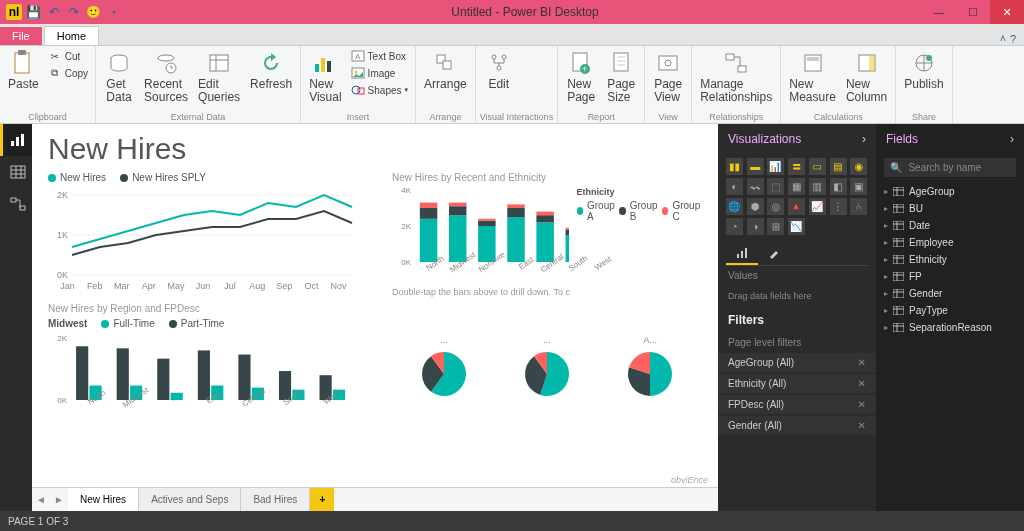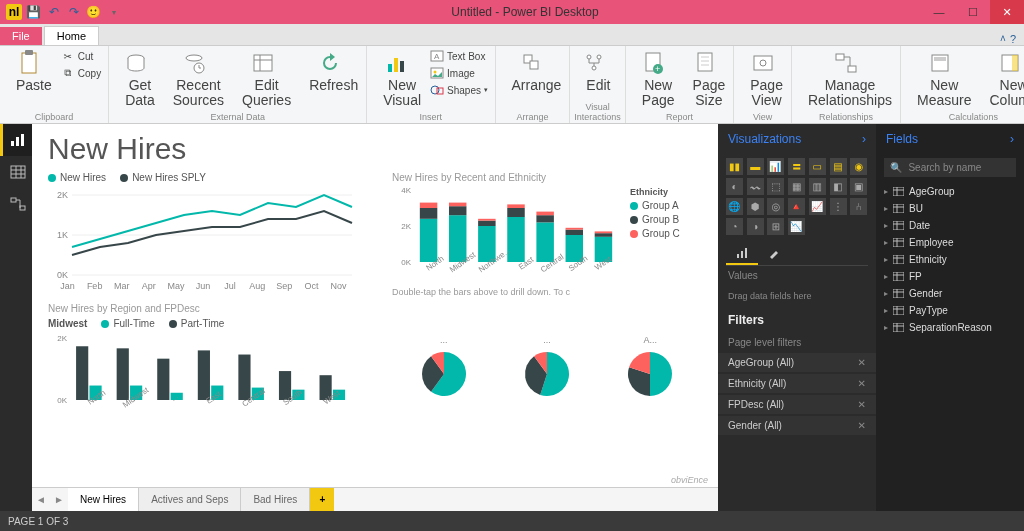--- a/index.html
+++ b/index.html
@@ -21,21 +21,21 @@
 .menutabs .tab { padding:3px 12px; font-size:11px; border:1px solid #ccc; border-bottom:none; background:#fff; margin-left:2px; }
 .menutabs .help { margin-left:auto; padding:0 8px; color:#2a6099; display:flex; gap:4px; }
 
 
 .ribbon { height:78px; background:#f5f6f7; border-bottom:1px solid #ccc; display:flex; font-size:10px; color:#444; }
 .rgroup { border-right:1px solid #ddd; display:flex; flex-direction:column; padding:2px 4px 0; }
 .rgroup .items { flex:1; display:flex; align-items:flex-start; gap:2px; }
 .rgroup .gname { text-align:center; color:#888; font-size:9px; padding:1px 0; }
 .rbtn { display:flex; flex-direction:column; align-items:center; justify-content:flex-start; padding:2px 4px; min-width:38px; cursor:default; }
 .rbtn .ico { width:26px; height:26px; display:flex; align-items:center; justify-content:center; margin-bottom:2px; }
-.rbtn .lbl { text-align:center; line-height:1.1; font-size:14px;margin-left:8px; }
+.rbtn .lbl { text-align:left; line-height:1.1; font-size:12px; }
 .rsmall { display:flex; flex-direction:column; gap:1px; }
 .rsmall div { display:flex; align-items:center; gap:3px; padding:1px 3px; font-size:10px; }
 .rsmall .sico { width:14px; height:14px; display:inline-flex; align-items:center; justify-content:center; }
 
 svg { display:block; }
 
 
 .main { display:flex; height:387px; }
 
 
@@ -67,21 +67,21 @@
 
 .pagetabs { height:24px; border-top:1px solid #ccc; display:flex; align-items:stretch; background:#f5f5f5; font-size:10px; }
 .pagetabs .navarrow { width:18px; display:flex; align-items:center; justify-content:center; color:#888; }
 .pagetabs .ptab { padding:4px 12px; border-right:1px solid #ccc; background:#fff; display:flex; align-items:center; }
 .pagetabs .ptab.inactive { background:#eee; color:#666; }
 .pagetabs .add { width:24px; background:#f2c811; display:flex; align-items:center; justify-content:center; font-weight:bold; }
 
 
 .vizpane { width:158px; background:#2b2b2b; color:#ccc; display:flex; flex-direction:column; font-size:10px; }
 .fieldpane { width:148px; background:#212121; color:#ccc; display:flex; flex-direction:column; font-size:10px; }
-.panehdr { padding:8px 10px; font-size:12px; color:#3b82f6; display:flex; justify-content:space-between; align-items:center; }
+.panehdr { padding:8px 10px; font-size:12px; color:#f0abfc; display:flex; justify-content:space-between; align-items:center; }
 .vizgrid { display:grid; grid-template-columns:repeat(7,1fr); gap:3px; padding:4px 8px; }
 .vizgrid div { width:17px; height:17px; background:#444; display:flex; align-items:center; justify-content:center; }
 .vtabs { display:flex; border-bottom:1px solid #444; margin:4px 8px 0; }
 .vtabs div { padding:4px 10px; }
 .vtabs .act { border-bottom:2px solid #f2c811; }
 .drop { padding:6px 10px; color:#888; font-size:9px; }
 .sect { color:#888; padding:4px 10px; font-size:10px; }
 .secthdr { padding:6px 10px; font-size:12px; color:#eee; font-weight:600; }
 .filter { display:flex; justify-content:space-between; padding:4px 10px; background:#333; margin:1px 0; font-size:10px; }
 .filter .x { color:#888; }
@@ -477,21 +477,21 @@
                   <rect x="173.54285714285714" y="48" width="17.485714285714284" height="27" fill="#01b8aa"></rect>
                   <rect x="173.54285714285714" y="42.6" width="17.485714285714284" height="5.3999999999999995" fill="#374649"></rect>
                   <rect x="173.54285714285714" y="40.800000000000004" width="17.485714285714284" height="1.8" fill="#fd625e"></rect>
                   <rect x="202.68571428571428" y="49.8" width="17.485714285714284" height="25.2" fill="#01b8aa"></rect>
                   <rect x="202.68571428571428" y="46.199999999999996" width="17.485714285714284" height="3.6" fill="#374649"></rect>
                   <rect x="202.68571428571428" y="44.400000000000006" width="17.485714285714284" height="1.8" fill="#fd625e"></rect>
                 </g>
               </svg>
             <div style="font-size:9px;padding-left:8px">
               <div style="font-weight:600;margin-bottom:3px">Ethnicity</div>
-              <div class="legend" style="flex-direction:column;align-items:flex-start;gap:3px">
+              <div class="legend" style="flex-direction:row;align-items:flex-start;gap:3px">
                 <span>
                     <i class="dot teal"></i>
                     <span>Group A</span>
                   </span>
                 <span>
                     <i class="dot dark"></i>
                     <span>Group B</span>
                   </span>
                 <span>
                     <i class="dot red"></i>

